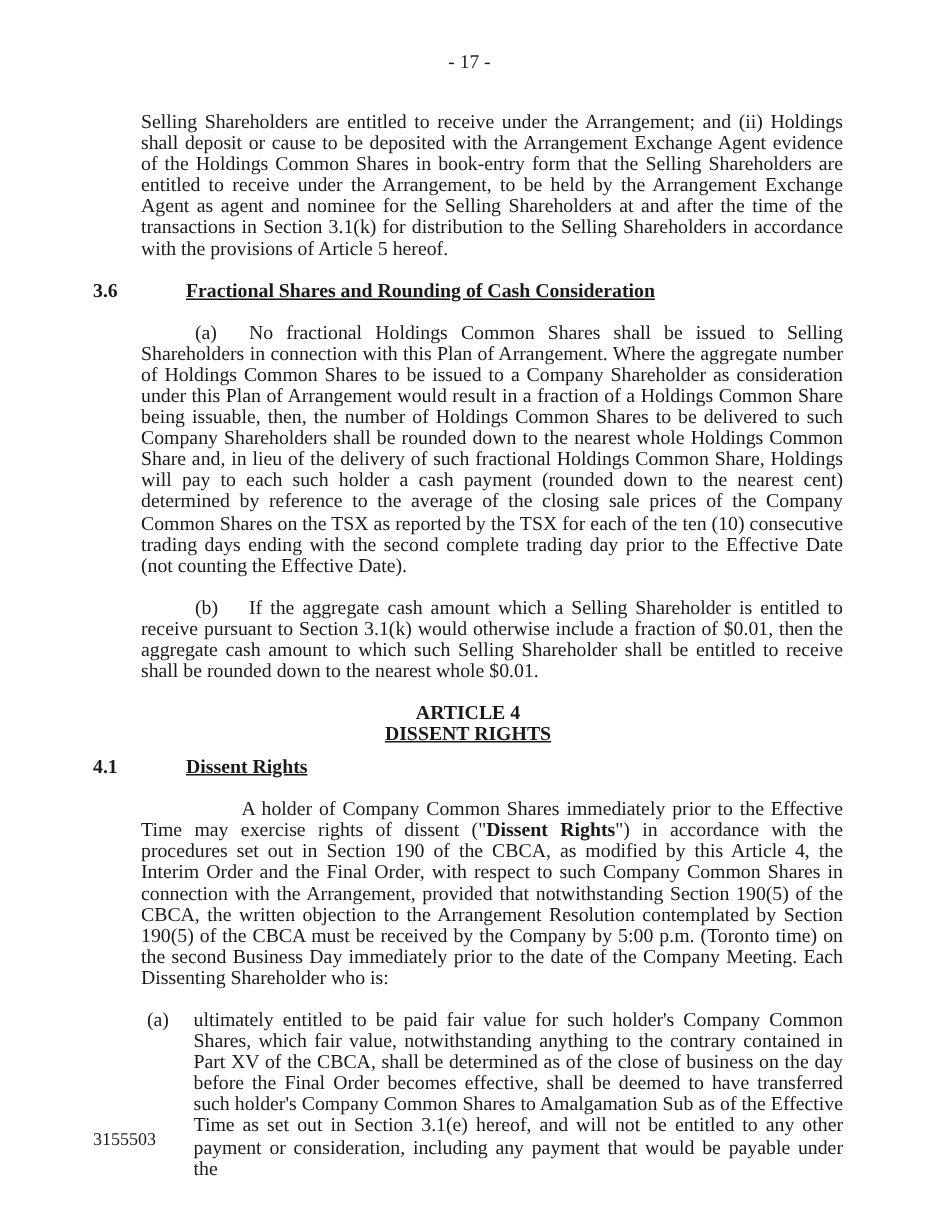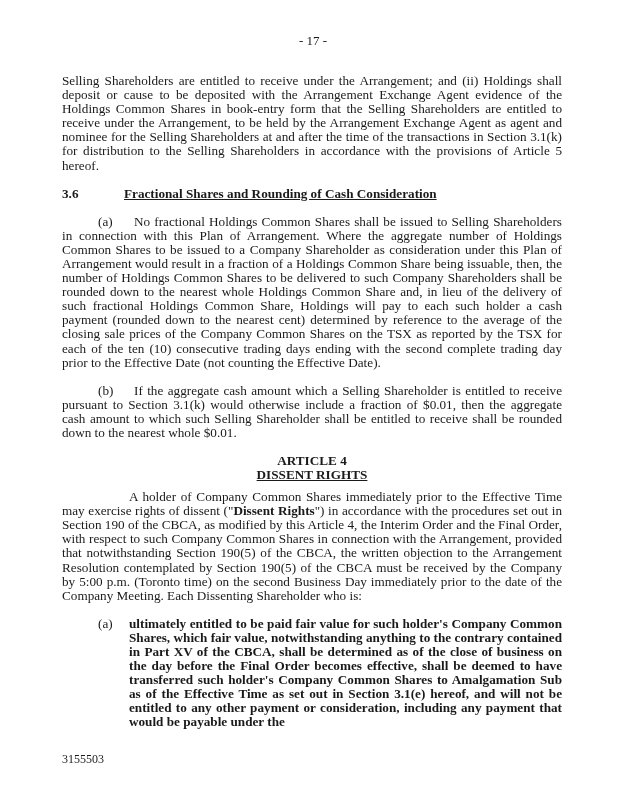--- a/index.html
+++ b/index.html
@@ -10,36 +10,36 @@
     font-size: 13.2px;
   }
   .page-number {
     position: absolute; top: 33px; left: 0; width: 626px;
     text-align: center; font-size: 13px;
   }
   .content {
     position: absolute; left: 62px; top: 74px; width: 500px;
   }
   p { margin: 0; line-height: 14.1px; text-align: justify; }
-  .para { margin-bottom: 14px; }
+  .para { margin-bottom: 14px; margin-left: 32px; }
   .sec-head {
     display: flex; font-weight: bold; line-height: 14px; margin-bottom: 14px;
   }
   .sec-num { width: 62px; }
   .sec-title { text-decoration: underline; }
   .indent { text-indent: 36px; }
   .marker-inline { display: inline-block; width: 36px; text-indent: 0; }
   .article {
     text-align: center; font-weight: bold; line-height: 14px; margin-bottom: 8px;
   }
   .article .line2 { text-decoration: underline; }
   .indent-first { text-indent: 67px; }
   .sub-item { display: flex; }
   .sub-marker { width: 67px; padding-left: 36px; box-sizing: border-box; line-height: 14.1px; }
-  .sub-text { flex: 1; font-weight: bold; }
+  .sub-text { flex: 1; }
   .footer-id {
     position: absolute; left: 62px; top: 752px; font-size: 12px;
   }
   b { font-weight: bold; }
 </style>
 </head>
 <body>
 
 <div class="page-number">- 17 -</div>
 
@@ -54,20 +54,24 @@
 
   <p class="para indent"><span class="marker-inline">(a)</span><span>No fractional Holdings Common Shares shall be issued to Selling Shareholders in connection with this Plan of Arrangement.  Where the aggregate number of Holdings Common Shares to be issued to a Company Shareholder as consideration under this Plan of Arrangement would result in a fraction of a Holdings Common Share being issuable, then, the number of Holdings Common Shares to be delivered to such Company Shareholders shall be rounded down to the nearest whole Holdings Common Share and, in lieu of the delivery of such fractional Holdings Common Share, Holdings will pay to each such holder a cash payment (rounded down to the nearest cent) determined by reference to the average of the closing sale prices of the Company Common Shares on the TSX as reported by the TSX for each of the ten (10) consecutive trading days ending with the second complete trading day prior to the Effective Date (not counting the Effective Date).</span></p>
 
   <p class="para indent"><span class="marker-inline">(b)</span><span>If the aggregate cash amount which a Selling Shareholder is entitled to receive pursuant to Section 3.1(k) would otherwise include a fraction of $0.01, then the aggregate cash amount to which such Selling Shareholder shall be entitled to receive shall be rounded down to the nearest whole $0.01.</span></p>
 
   <div class="article">
     <div>ARTICLE 4</div>
     <div><span class="line2">DISSENT RIGHTS</span></div>
   </div>
 
+  <div class="sec-head">
+    <span class="sec-num">4.1</span>
+    <span class="sec-title">Dissent Rights</span>
+  </div>
 
   <p class="para indent-first"><span>A holder of Company Common Shares immediately prior to the Effective Time may exercise rights of dissent ("</span><b>Dissent Rights</b><span>") in accordance with the procedures set out in Section 190 of the CBCA, as modified by this Article 4, the Interim Order and the Final Order, with respect to such Company Common Shares in connection with the Arrangement, provided that notwithstanding Section 190(5) of the CBCA, the written objection to the Arrangement Resolution contemplated by Section 190(5) of the CBCA must be received by the Company by 5:00 p.m. (Toronto time) on the second Business Day immediately prior to the date of the Company Meeting.  Each Dissenting Shareholder who is:</span></p>
 
   <div class="sub-item">
     <span class="sub-marker">(a)</span>
     <p class="sub-text">ultimately entitled to be paid fair value for such holder's Company Common Shares, which fair value, notwithstanding anything to the contrary contained in Part XV of the CBCA, shall be determined as of the close of business on the day before the Final Order becomes effective, shall be deemed to have transferred such holder's Company Common Shares to Amalgamation Sub as of the Effective Time as set out in Section 3.1(e) hereof, and will not be entitled to any other payment or consideration, including any payment that would be payable under the</p>
   </div>
 
 </div>
 

